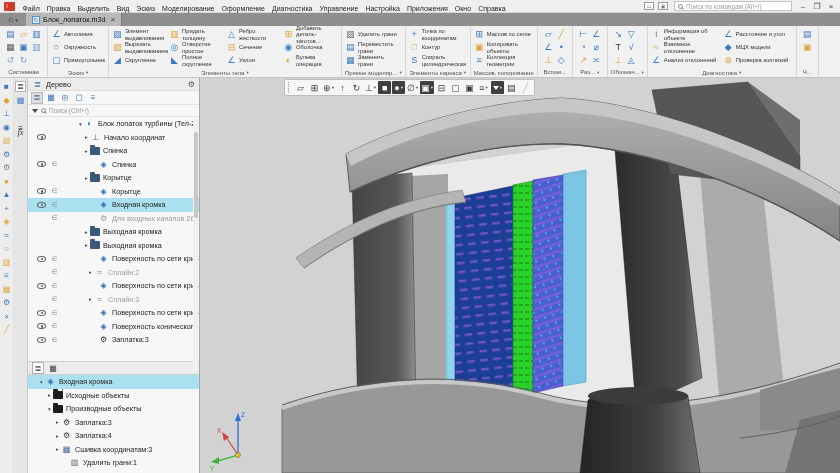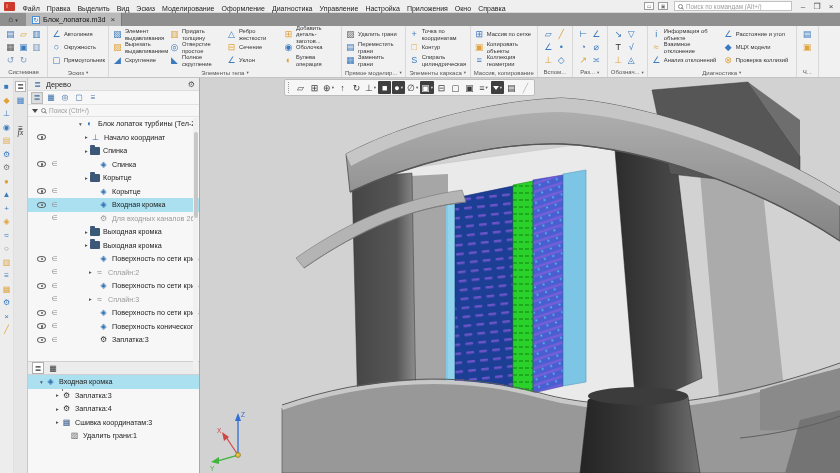--- a/index.html
+++ b/index.html
@@ -658,20 +658,32 @@
         <span class="fxtxt">fx</span>
       </div>
       <div class="treelist lower" id="tree-lower">
           <div class="trow sel">
             <span style="flex: 0 0 auto; width: 3px;"></span>
             <span class="texp">▾</span>
             <span class="gic tic" style="color: rgb(46, 111, 176);">◈</span>
             <span class="tlabel">Входная кромка</span>
           </div>
           <div class="trow">
+            <span style="flex: 0 0 auto; width: 11px;"></span>
+            <span class="texp">▸</span>
+            <span class="tfolder dark"></span>
+            <span class="tlabel">Исходные объекты</span>
+          </div>
+          <div class="trow">
+            <span style="flex: 0 0 auto; width: 11px;"></span>
+            <span class="texp">▾</span>
+            <span class="tfolder dark"></span>
+            <span class="tlabel">Производные объекты</span>
+          </div>
+          <div class="trow">
             <span style="flex: 0 0 auto; width: 19px;"></span>
             <span class="texp">▸</span>
             <span class="gic tic" style="color: rgb(51, 51, 51);">⚙</span>
             <span class="tlabel">Заплатка:3</span>
           </div>
           <div class="trow">
             <span style="flex: 0 0 auto; width: 19px;"></span>
             <span class="texp">▸</span>
             <span class="gic tic" style="color: rgb(51, 51, 51);">⚙</span>
             <span class="tlabel">Заплатка:4</span>

